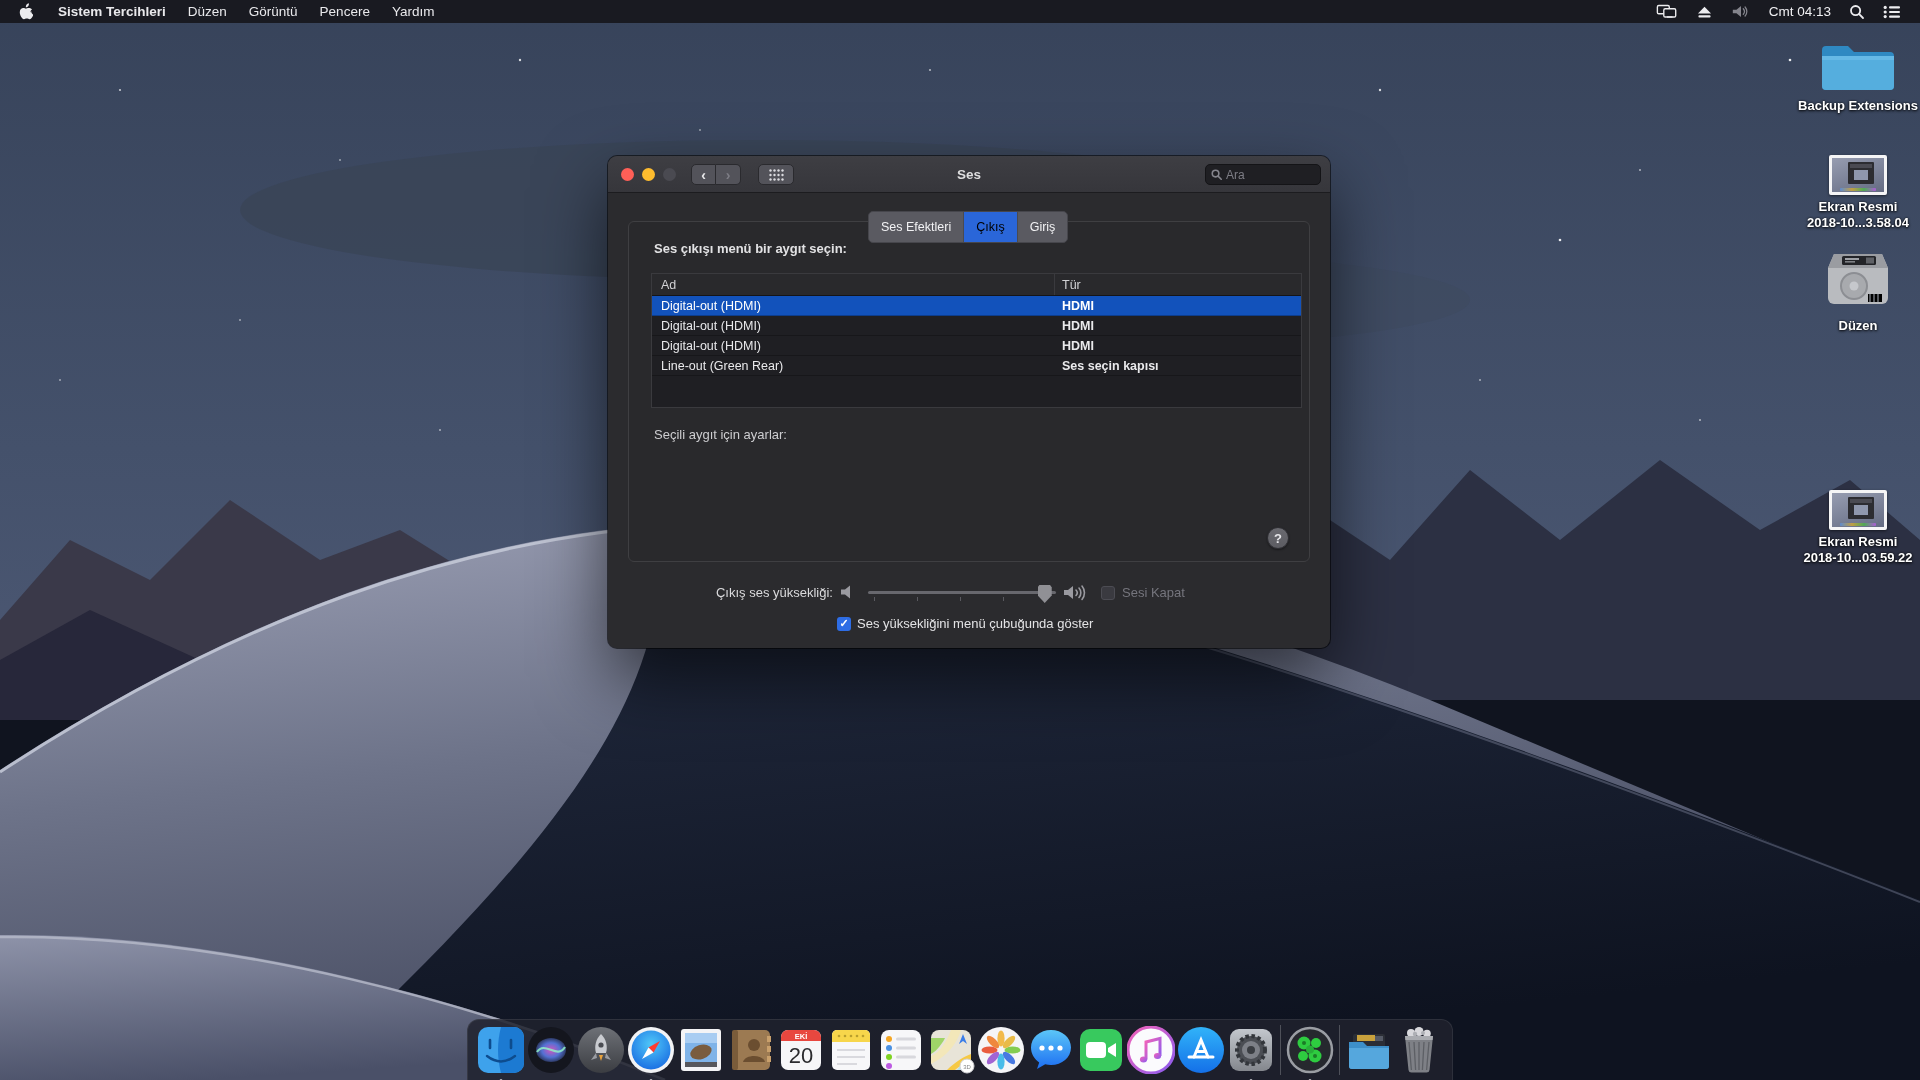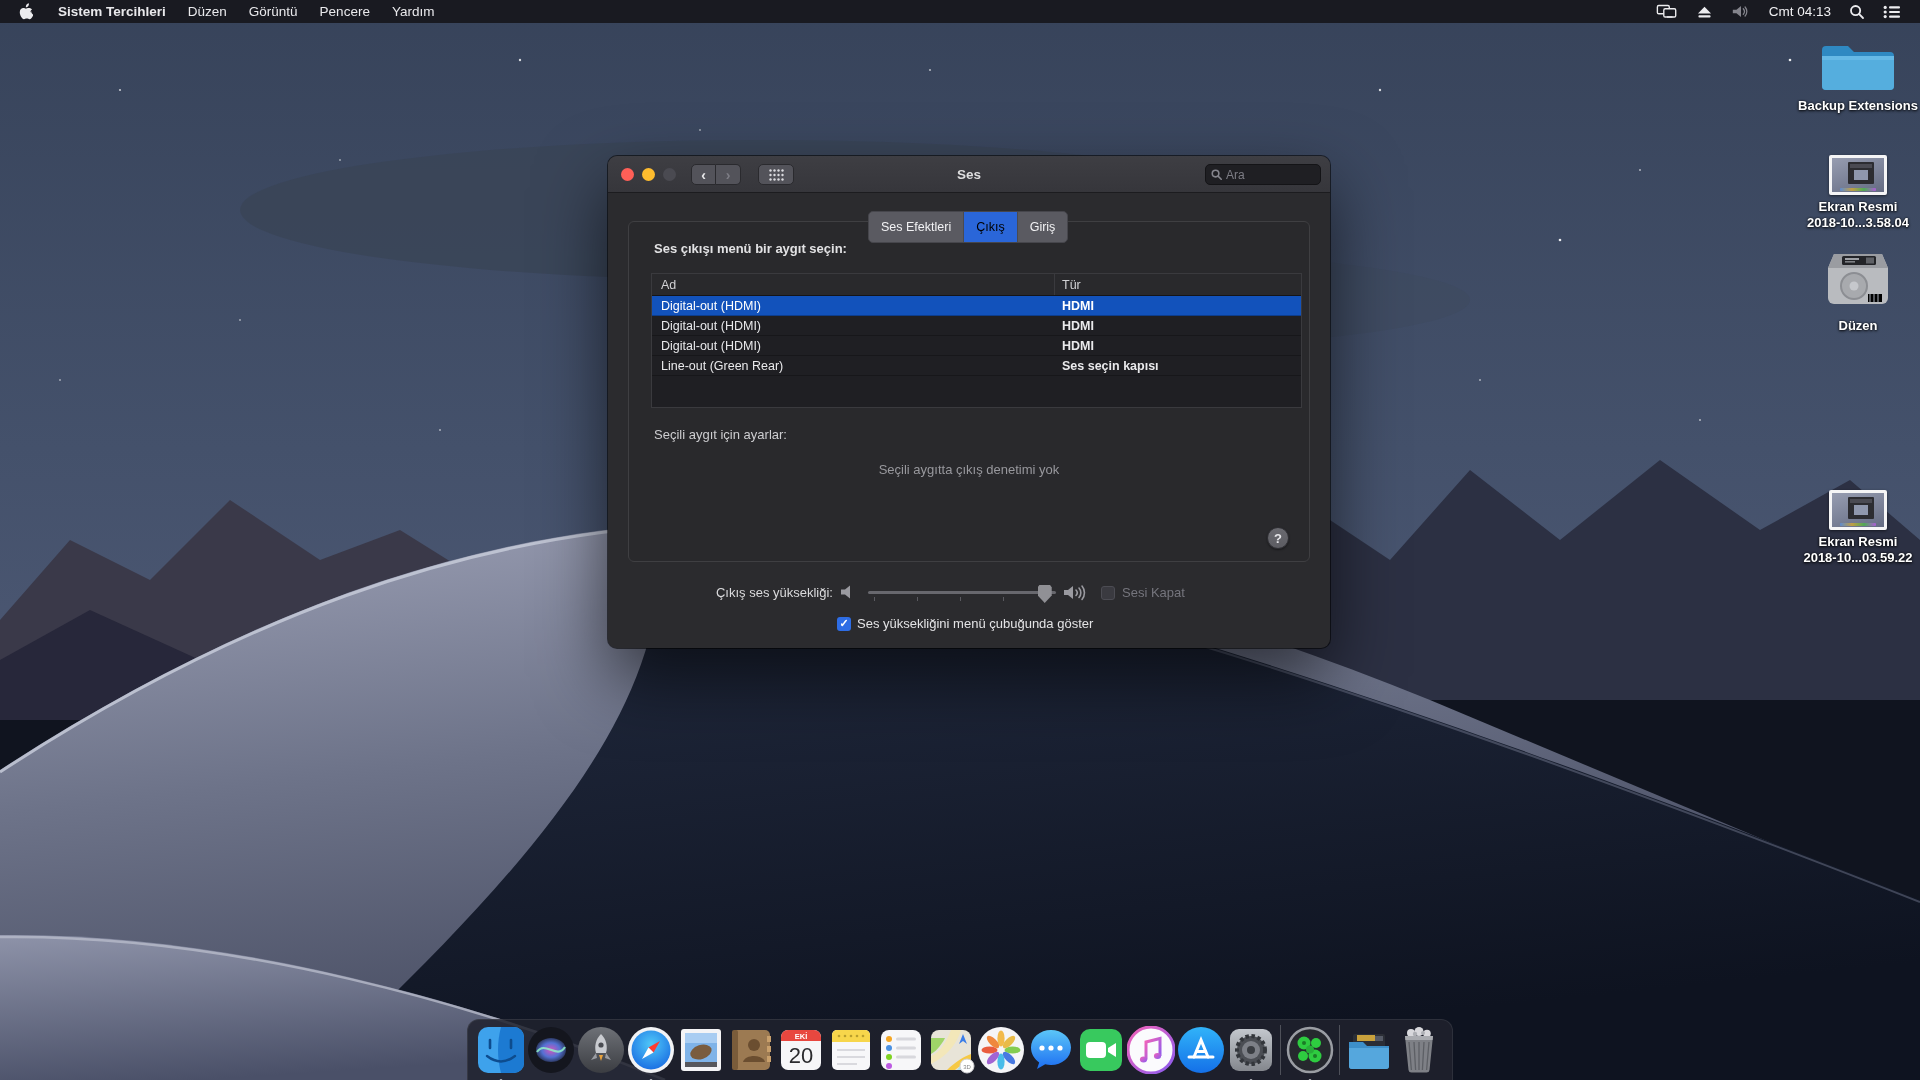--- a/index.html
+++ b/index.html
@@ -347,21 +347,20 @@
         <div class="c1">Digital-out (HDMI)</div>
         <div class="c2">HDMI</div>
       </div>
       <div class="trow">
         <div class="c1">Line-out (Green Rear)</div>
         <div class="c2">Ses seçin kapısı</div>
       </div>
     </div>
 
     <div class="settingslabel">Seçili aygıt için ayarlar:</div>
-    <div class="emptymsg">Seçili aygıtta çıkış denetimi yok</div>
     <div class="helpbtn">?</div>
   </div>
 
   <div class="volrow">
     <span class="vol-label">Çıkış ses yüksekliği:</span>
     <span class="spk-small">
       <svg width="17" height="16" viewBox="0 0 17 16">
           <polygon points="1,5.5 5,5.5 10,1.5 10,14.5 5,10.5 1,10.5" fill="#9a9aa0"></polygon>
         </svg>
     </span>

